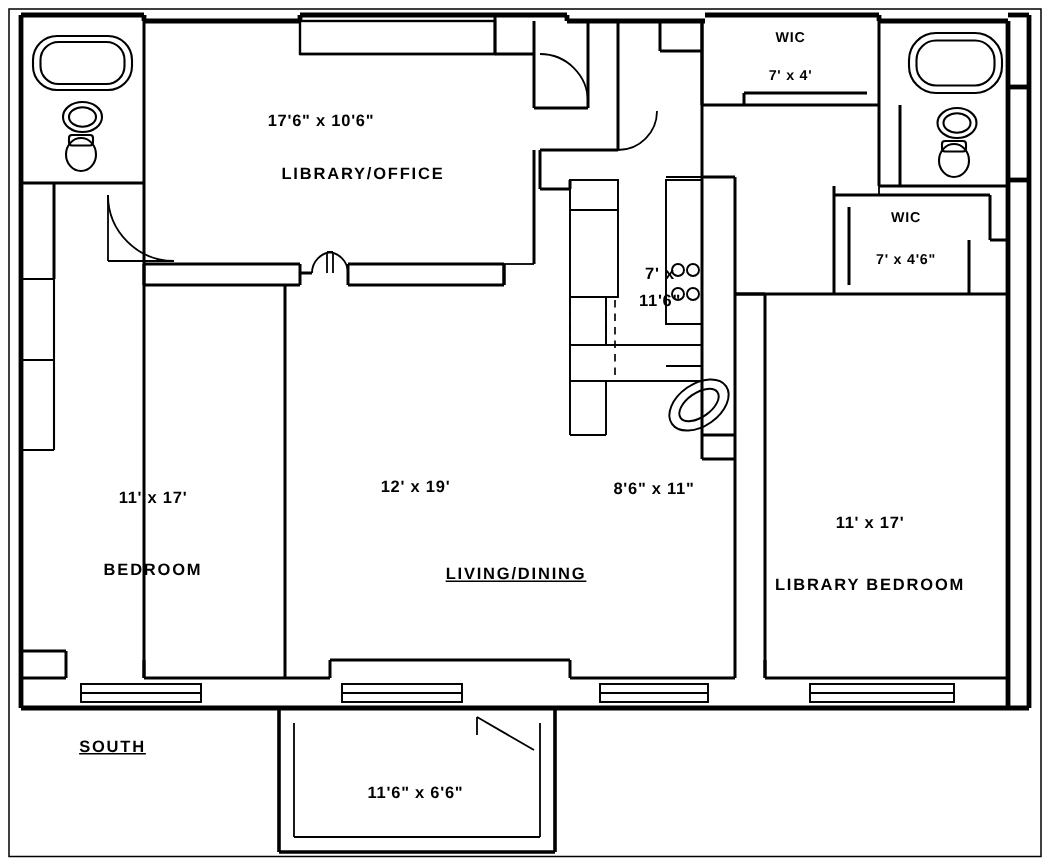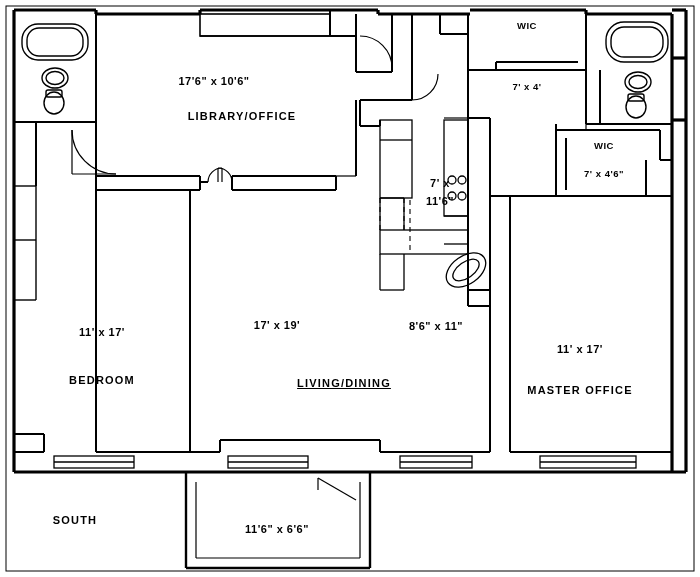--- a/index.html
+++ b/index.html
@@ -317,35 +317,35 @@
         <path d="M556 124 L556 130"></path>
         <path d="M586 124 L586 130"></path>
       </g>
     </g>
   </svg>
 
   <div class="label dim ctr" style="left:214px; top:75px;">17'6" x 10'6"</div>
   <div class="label room ctr" style="left:214px; top:110px;margin-left:28px;">LIBRARY/OFFICE</div>
 
   <div class="label small ctr" style="left:527px; top:20px;">WIC</div>
-  <div class="label small ctr" style="left:527px; top:45px;margin-top:36px;">7' x 4'</div>
+  <div class="label small ctr" style="left:527px; top:45px;">7' x 4'</div>
 
   <div class="label small ctr" style="left:604px; top:140px;">WIC</div>
   <div class="label small ctr" style="left:604px; top:168px;">7' x 4'6"</div>
 
   <div class="label dim ctr" style="left:440px; top:177px;">7' x</div>
   <div class="label dim ctr" style="left:440px; top:195px;">11'6"</div>
 
   <div class="label dim ctr" style="left:102px; top:326px;">11' x 17'</div>
   <div class="label room ctr" style="left:102px; top:374px;">BEDROOM</div>
 
-  <div class="label dim ctr" style="left:277px; top:319px;">17' x 19'</div>
+  <div class="label dim ctr" style="left:277px; top:319px;">12' x 19'</div>
   <div class="label room ctr" style="left:344px; top:377px;text-decoration:underline;">LIVING/DINING</div>
 
   <div class="label dim ctr" style="left:436px; top:320px;">8'6" x 11"</div>
 
   <div class="label dim ctr" style="left:580px; top:343px;">11' x 17'</div>
-  <div class="label room ctr" style="left:580px; top:384px;">MASTER OFFICE</div>
-
-  <div class="label room ctr" style="left:75px;  top:514px;">SOUTH</div>
+  <div class="label room ctr" style="left:580px; top:384px;">LIBRARY BEDROOM</div>
+
+  <div class="label room ctr" style="left:75px;  top:492px;text-decoration:underline;">SOUTH</div>
   <div class="label dim ctr" style="left:277px; top:523px;">11'6" x 6'6"</div>
 
 </div>
 
 </body></html>

